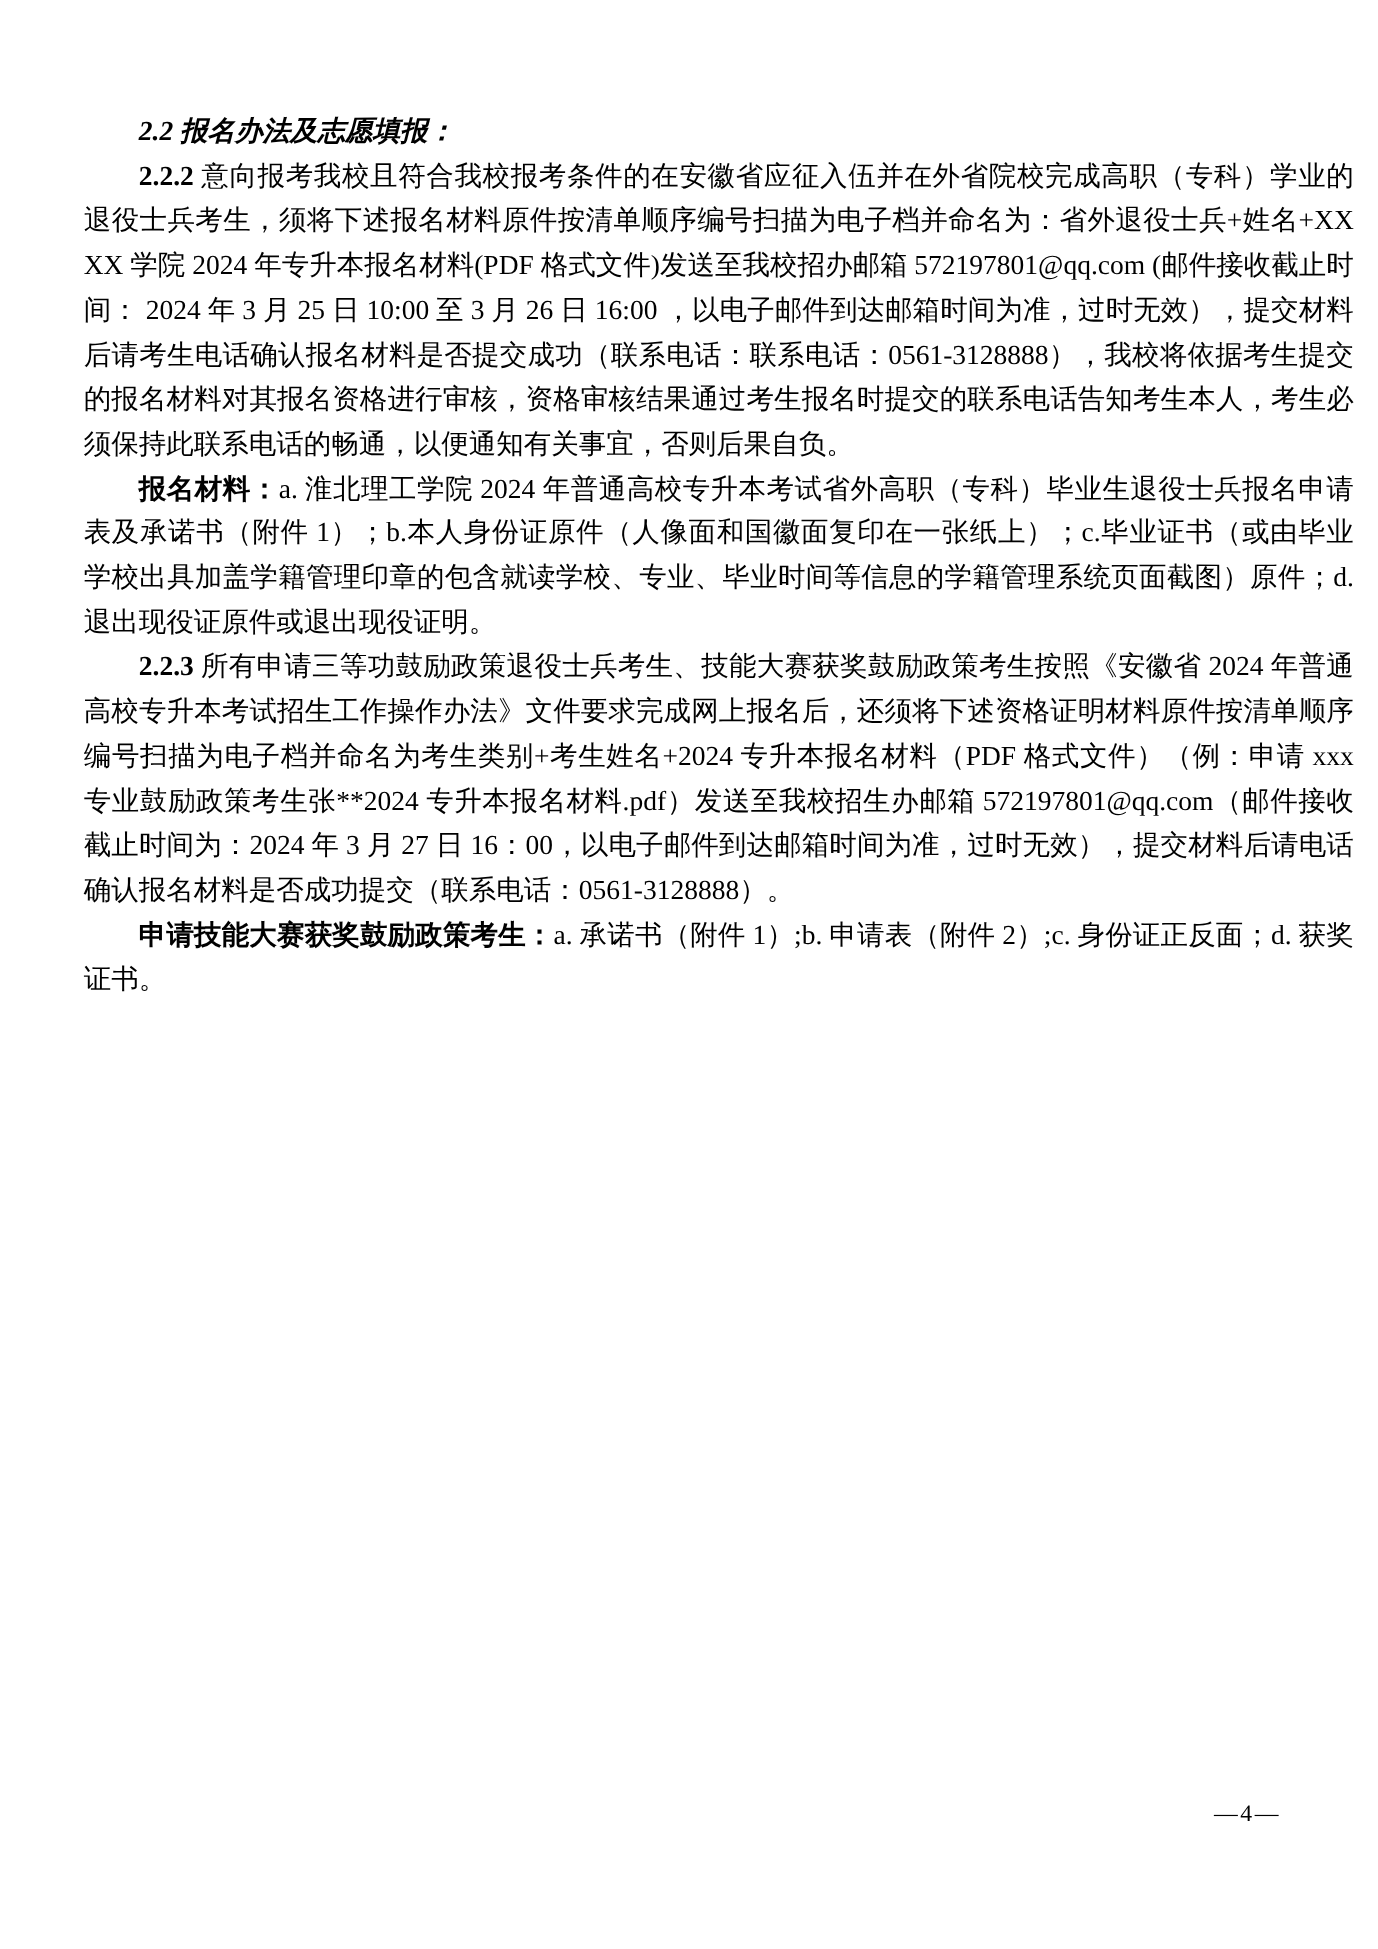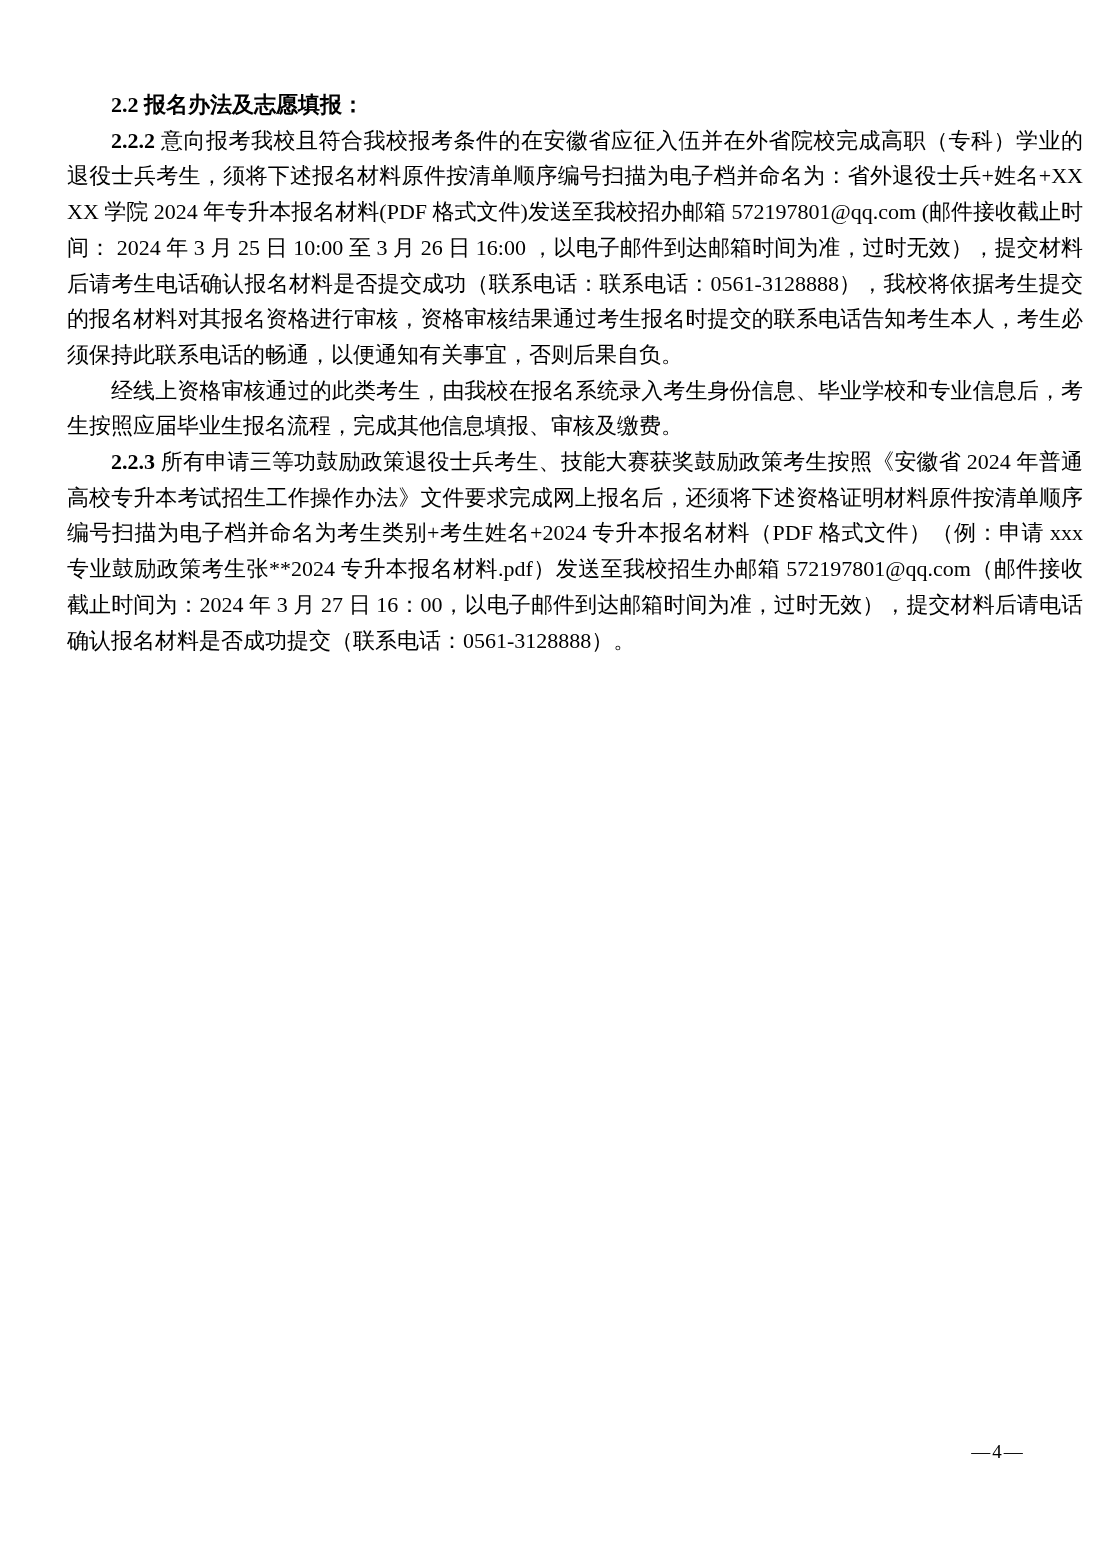--- a/index.html
+++ b/index.html
@@ -33,20 +33,21 @@
     text-align: justify;
     text-justify: inter-ideograph;
     text-indent: 44px;
     word-break: break-all;
   }
   .lead {
     font-weight: bold;
   }
   .heading {
     font-weight: bold;
+    font-style: italic;
   }
   .footer-pagenum {
     position: absolute;
     top: 1441px;
     left: 963px;
     width: 70px;
     font-size: 19px;
     letter-spacing: 2px;
     text-align: center;
     color: #000000;
@@ -58,23 +59,24 @@
 <div class="page">
   <div class="content">
 
     <p class="para heading"><span class="lead">2.2 报名办法及志愿填报：</span><span></span></p>
 
 
 
 
     <p class="para"><span class="lead">2.2.2</span><span> 意向报考我校且符合我校报考条件的在安徽省应征入伍并在外省院校完成高职（专科）学业的退役士兵考生，须将下述报名材料原件按清单顺序编号扫描为电子档并命名为：省外退役士兵+姓名+XXXX 学院 2024 年专升本报名材料(PDF 格式文件)发送至我校招办邮箱 572197801@qq.com (邮件接收截止时间： 2024 年 3 月 25 日 10:00 至 3 月 26 日 16:00 ，以电子邮件到达邮箱时间为准，过时无效），提交材料后请考生电话确认报名材料是否提交成功（联系电话：联系电话：0561-3128888），我校将依据考生提交的报名材料对其报名资格进行审核，资格审核结果通过考生报名时提交的联系电话告知考生本人，考生必须保持此联系电话的畅通，以便通知有关事宜，否则后果自负。</span></p>
 
+    <p class="para"><span class="lead">报名材料：</span><span>a. 淮北理工学院 2024 年普通高校专升本考试省外高职（专科）毕业生退役士兵报名申请表及承诺书（附件 1）；b.本人身份证原件（人像面和国徽面复印在一张纸上）；c.毕业证书（或由毕业学校出具加盖学籍管理印章的包含就读学校、专业、毕业时间等信息的学籍管理系统页面截图）原件；d. 退出现役证原件或退出现役证明。</span></p>
 
-    <p class="para"><span class="lead"></span><span>经线上资格审核通过的此类考生，由我校在报名系统录入考生身份信息、毕业学校和专业信息后，考生按照应届毕业生报名流程，完成其他信息填报、审核及缴费。</span></p>
 
     <p class="para"><span class="lead">2.2.3</span><span> 所有申请三等功鼓励政策退役士兵考生、技能大赛获奖鼓励政策考生按照《安徽省 2024 年普通高校专升本考试招生工作操作办法》文件要求完成网上报名后，还须将下述资格证明材料原件按清单顺序编号扫描为电子档并命名为考生类别+考生姓名+2024 专升本报名材料（PDF 格式文件）（例：申请 xxx 专业鼓励政策考生张**2024 专升本报名材料.pdf）发送至我校招生办邮箱 572197801@qq.com（邮件接收截止时间为：2024 年 3 月 27 日 16：00，以电子邮件到达邮箱时间为准，过时无效），提交材料后请电话确认报名材料是否成功提交（联系电话：0561-3128888）。</span></p>
 
 
+    <p class="para"><span class="lead">申请技能大赛获奖鼓励政策考生：</span><span>a. 承诺书（附件 1）;b. 申请表（附件 2）;c. 身份证正反面；d. 获奖证书。</span></p>
 
   </div>
 
   <div class="footer-pagenum">—4—</div>
 </div>
 
 </body></html>

